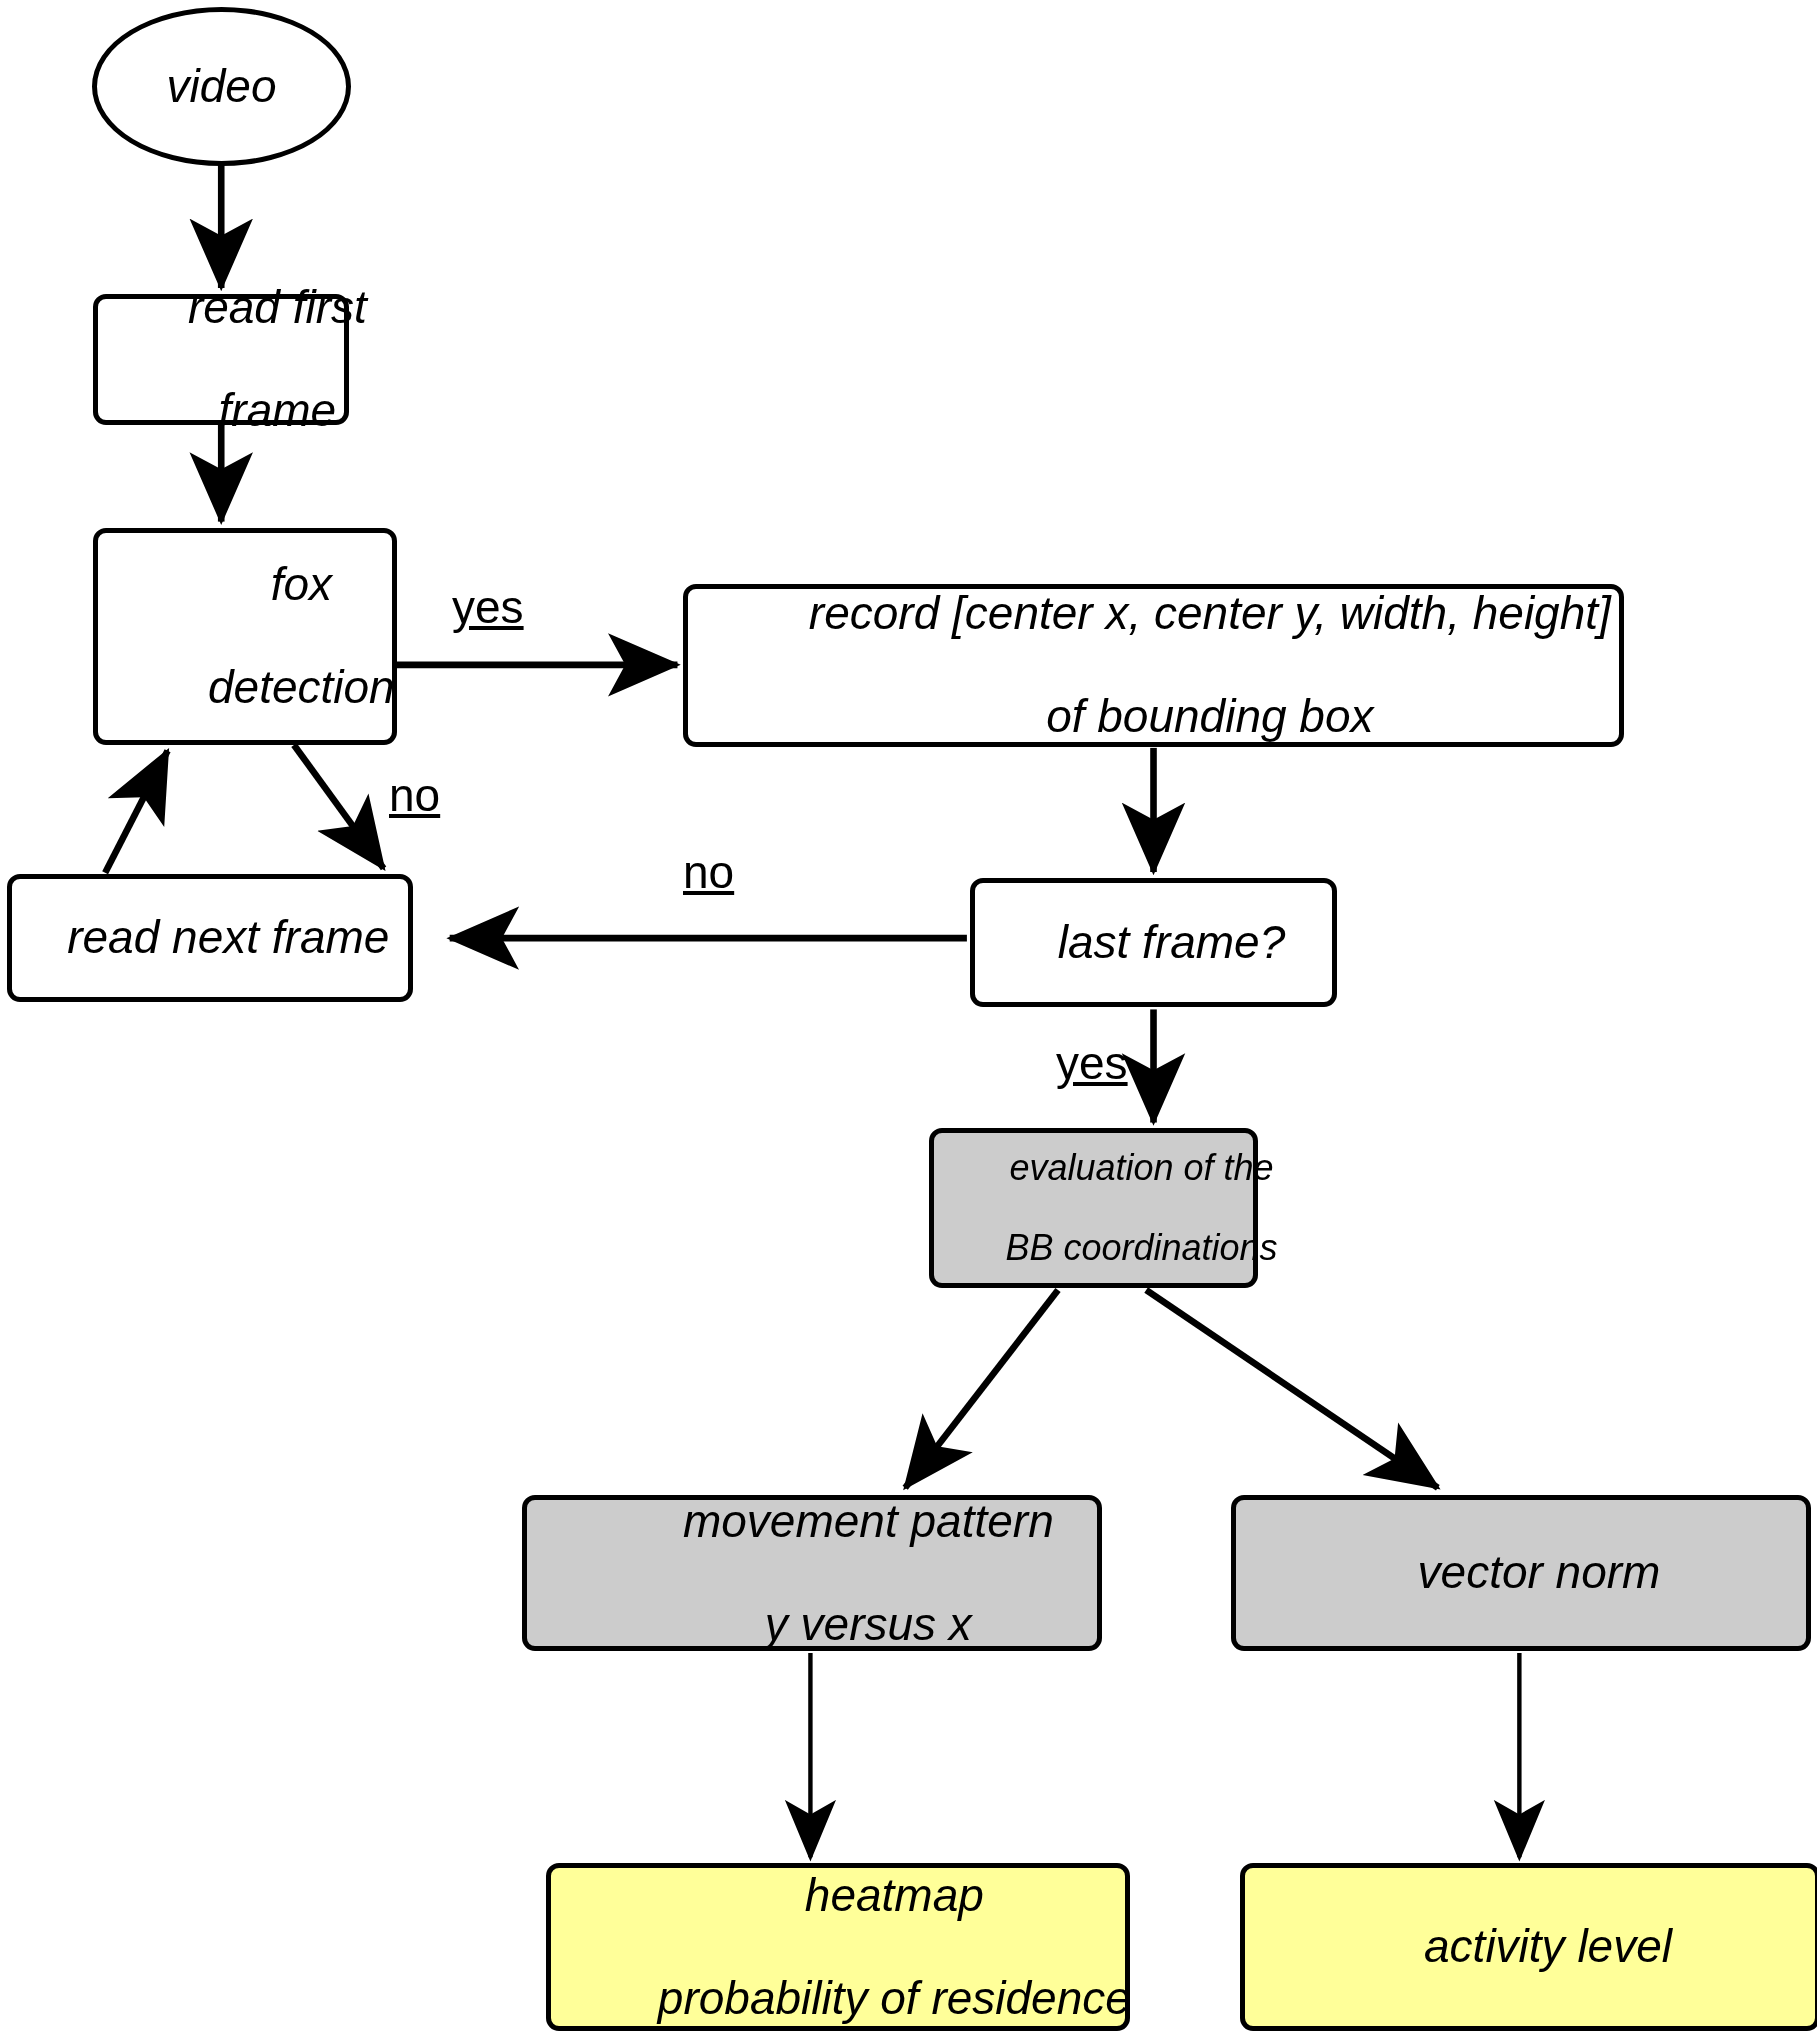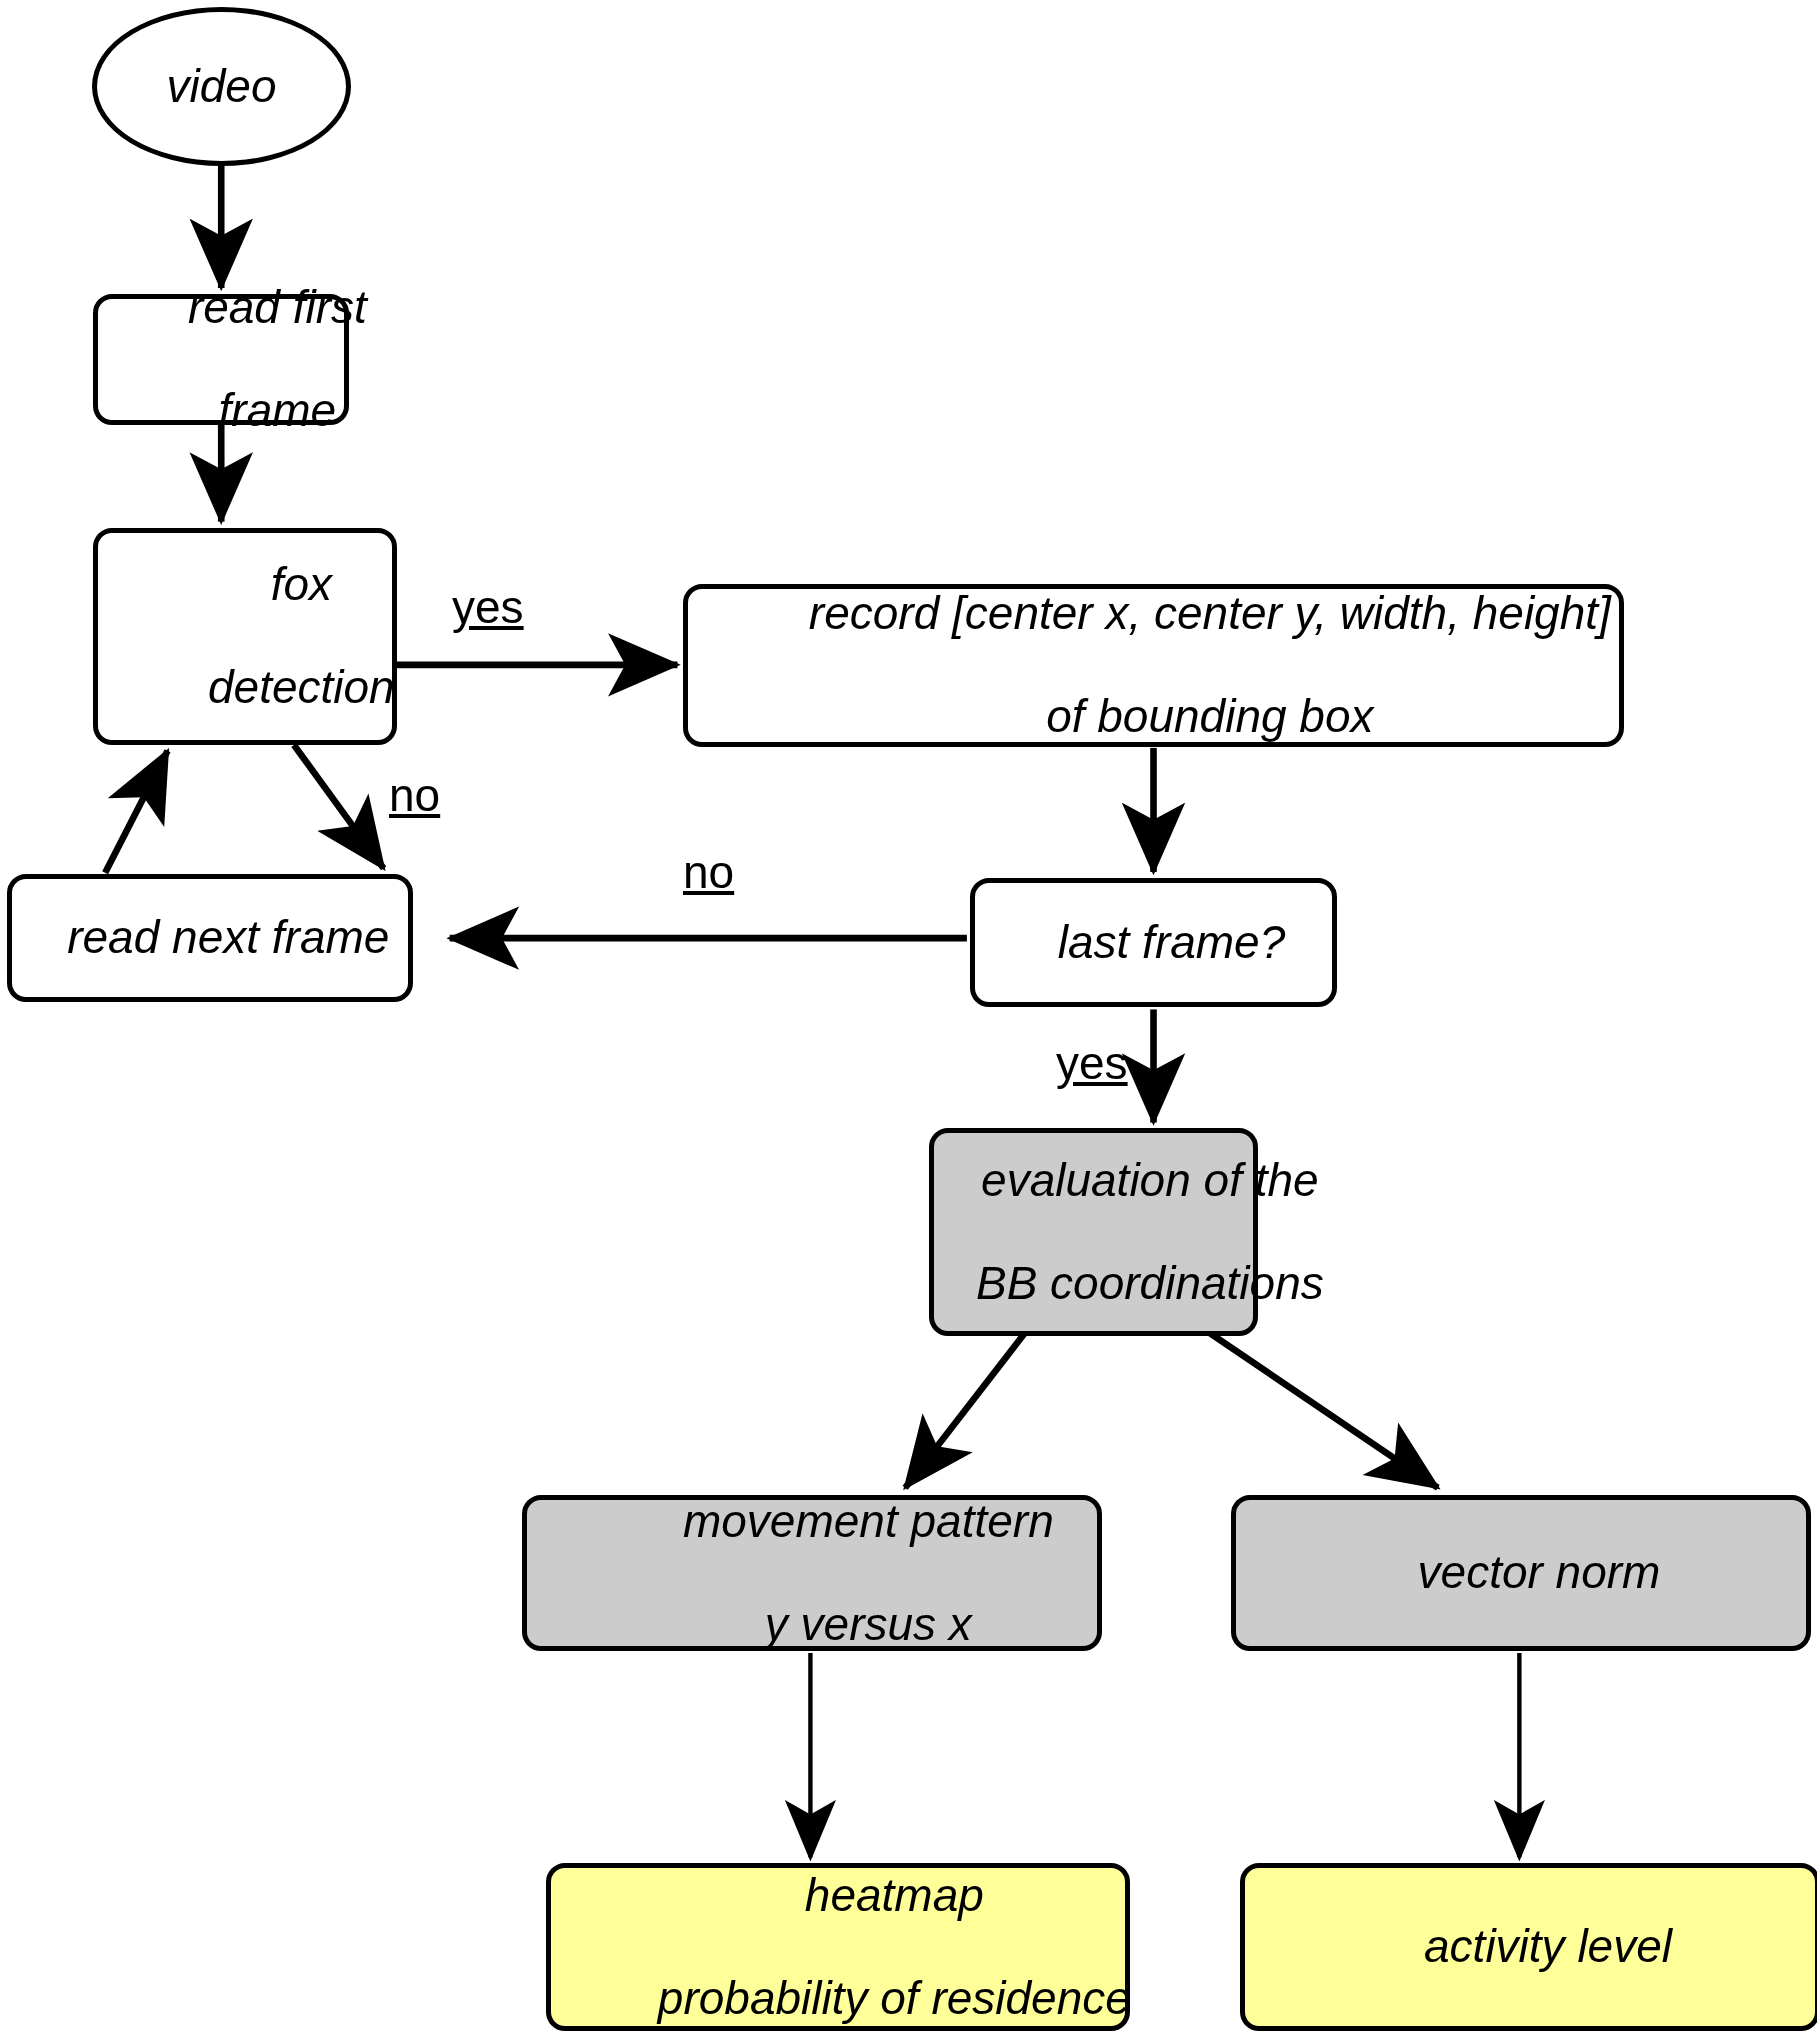--- a/index.html
+++ b/index.html
@@ -32,21 +32,21 @@
     align-items: center;
     justify-content: center;
     text-align: center;
     color: #000000;
     line-height: 1.12;
     white-space: pre;
     font-style: italic;
   }
   .node.rect {
     border: 5.1px solid #000000;
-    border-radius: 19px;
+    border-radius: 13px;
     background: #ffffff;
     padding-left: 36px;
   }
   .node.ellipse {
     border: 5.1px solid #000000;
     border-radius: 50%;
     background: #ffffff;
   }
   .node.gray { background: #cccccc; }
   .node.yellow { background: #ffff99; margin-left: 28px; }
@@ -149,21 +149,21 @@
   </div>
 
   <div class="node rect" style="left:7.3px; top:874px; width:406px; height:128px; font-size:46px;">
     <span>read next frame</span>
   </div>
 
   <div class="node rect" style="left:970px; top:878px; width:367px; height:129px; font-size:46px;">
     <span>last frame?</span>
   </div>
 
-  <div class="node rect gray" style="left:929px; top:1128px; width:329px; height:208px; font-size:46px;">
+  <div class="node rect gray" style="left:929px; top:1128px; width:329px; height:160px; font-size:36px;">
     <span>
       <span>evaluation of the</span><br>
       <span>BB coordinations</span>
     </span>
   </div>
 
   <div class="node rect gray" style="left:522px; top:1495px; width:580px; height:156px; font-size:46px;">
     <span>
       <span>movement pattern</span><br>
       <span>y versus x</span>

